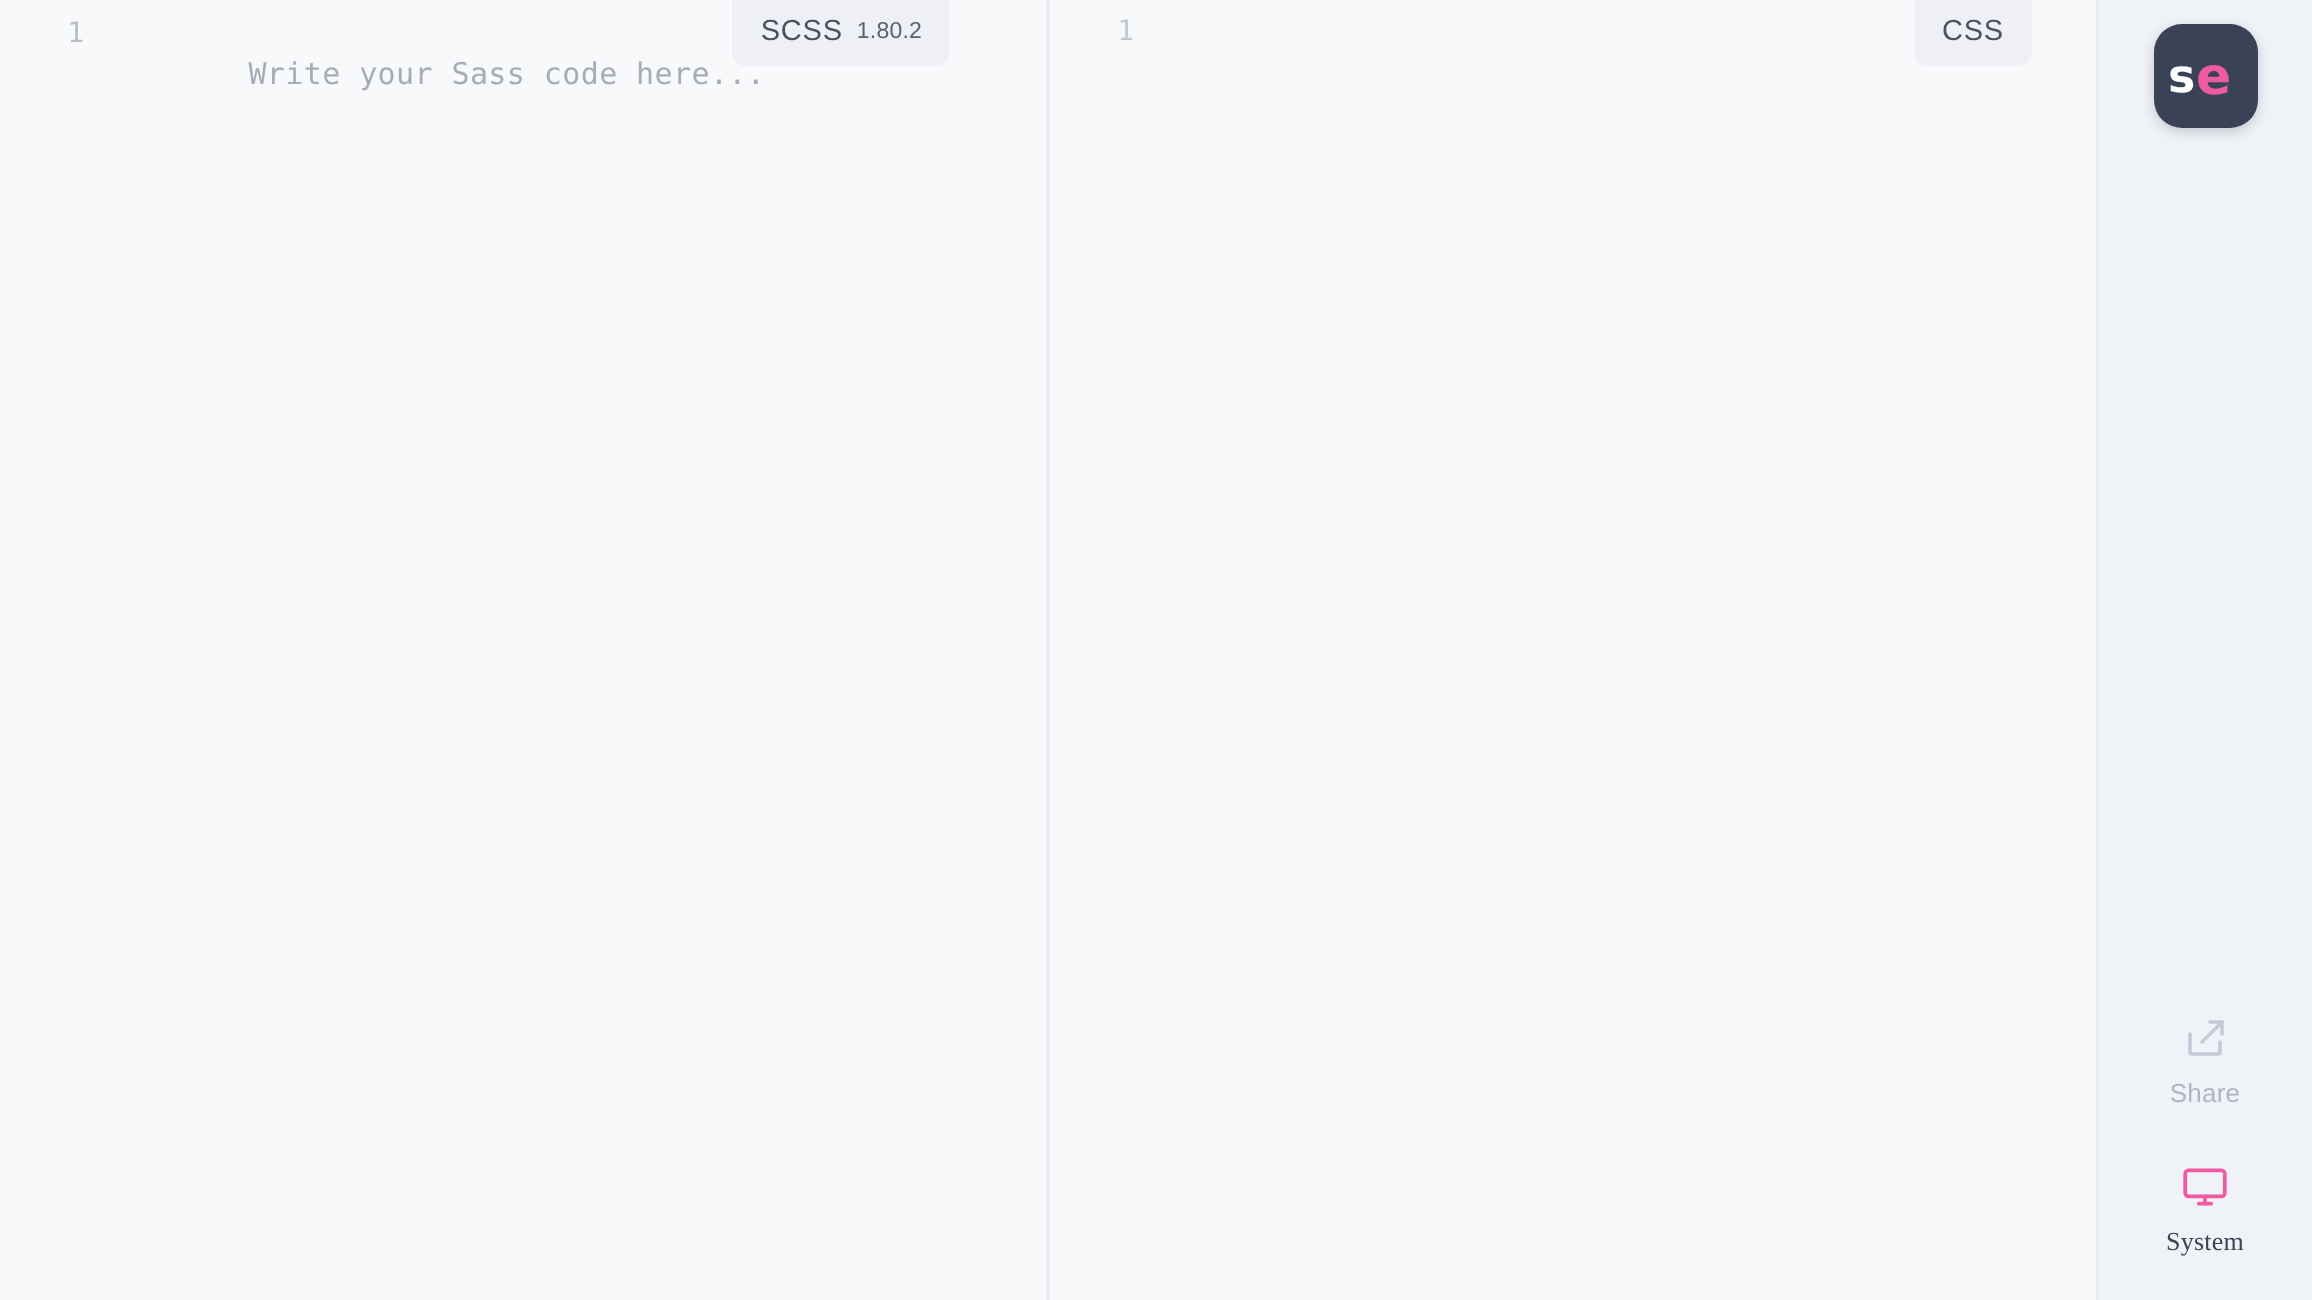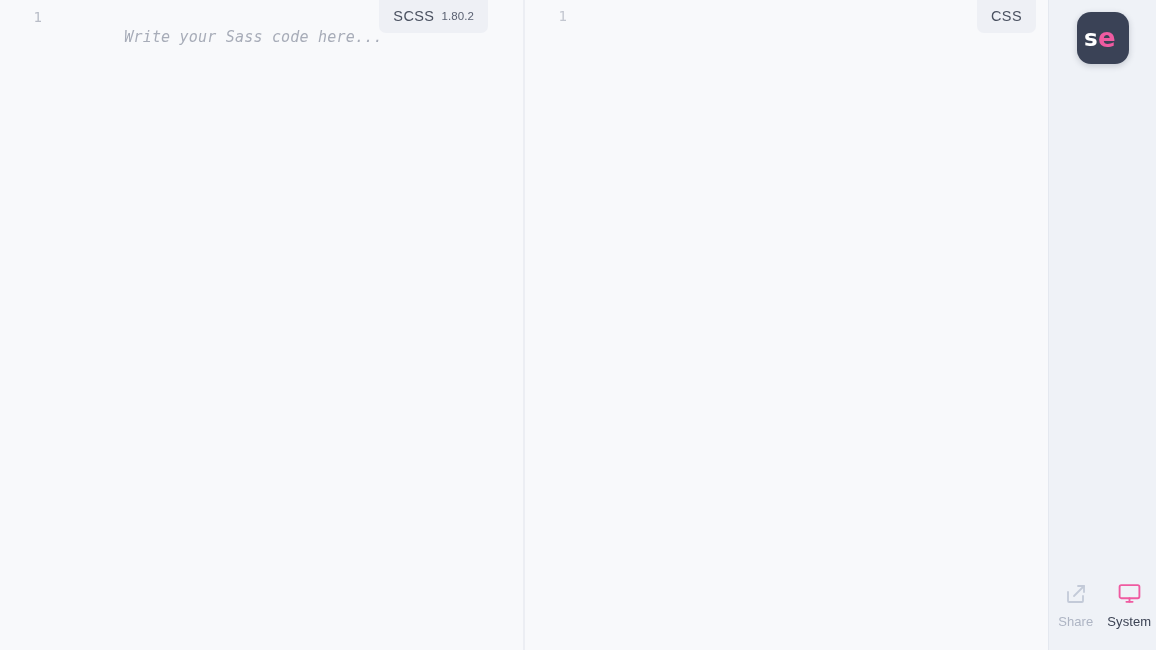--- a/index.html
+++ b/index.html
@@ -63,21 +63,20 @@
     position: absolute;
     top: 7px;
     left: 70px;
     right: 10px;
     bottom: 0;
     font-family: "DejaVu Sans Mono", monospace;
     font-size: 15px;
     line-height: 20px;
     color: #2f3542;
     white-space: pre;
-    font-style: italic;
   }
 
   .placeholder {
     color: #a7acb8;
     font-family: "DejaVu Sans Mono", monospace;
     font-size: 15px;
     letter-spacing: 0.2px;
   }
 
   
@@ -87,22 +86,22 @@
     display: flex;
     align-items: center;
     gap: 7px;
     background: #eef0f5;
     border-bottom-left-radius: 7px;
     border-bottom-right-radius: 7px;
     padding: 8px 14px 9px 14px;
     user-select: none;
   }
 
-  .badge-scss { right: 35px; }
-  .badge-css  { right: 12px; align-items: flex-end; }
+  .badge-scss { right: 48px; }
+  .badge-css  { right: 32px; align-items: flex-end; }
 
   .badge-lang {
     font-family: "Liberation Sans", sans-serif;
     font-size: 14.5px;
     color: #4a5160;
     letter-spacing: 0.4px;
   }
 
   .badge-version {
     font-family: Liberation Sans, sans-serif;
@@ -135,21 +134,21 @@
     align-items: center;
     justify-content: center;
     box-shadow: 0 2px 6px rgba(40,48,70,0.22);
   }
 
   .sidebar-actions {
     margin-top: auto;
     margin-bottom: 8px;
     width: 100%;
     display: flex;
-    flex-direction: row;
+    flex-direction: column;
     align-items: center;
   }
 
   .side-btn {
     width: 100%;
     height: 75px;
     display: flex;
     flex-direction: column;
     align-items: center;
     justify-content: center;
@@ -167,21 +166,21 @@
     justify-content: center;
   }
 
   .side-label {
     font-family: "Liberation Sans", sans-serif;
     font-size: 13px;
     letter-spacing: 0.1px;
   }
 
   .side-btn.muted .side-label { color: #aeb5c4; }
-  .side-btn.active .side-label { color: #3c4354; }
+  .side-btn.active .side-label { color: #3c4354; font-family: Liberation Serif, serif; }
 </style>
 </head>
 <body>
 
 <div id="app">
 
   <div class="pane pane-scss">
     <div class="gutter">1</div>
     <div class="code-area">
       <span class="placeholder">Write your Sass code here...</span>

